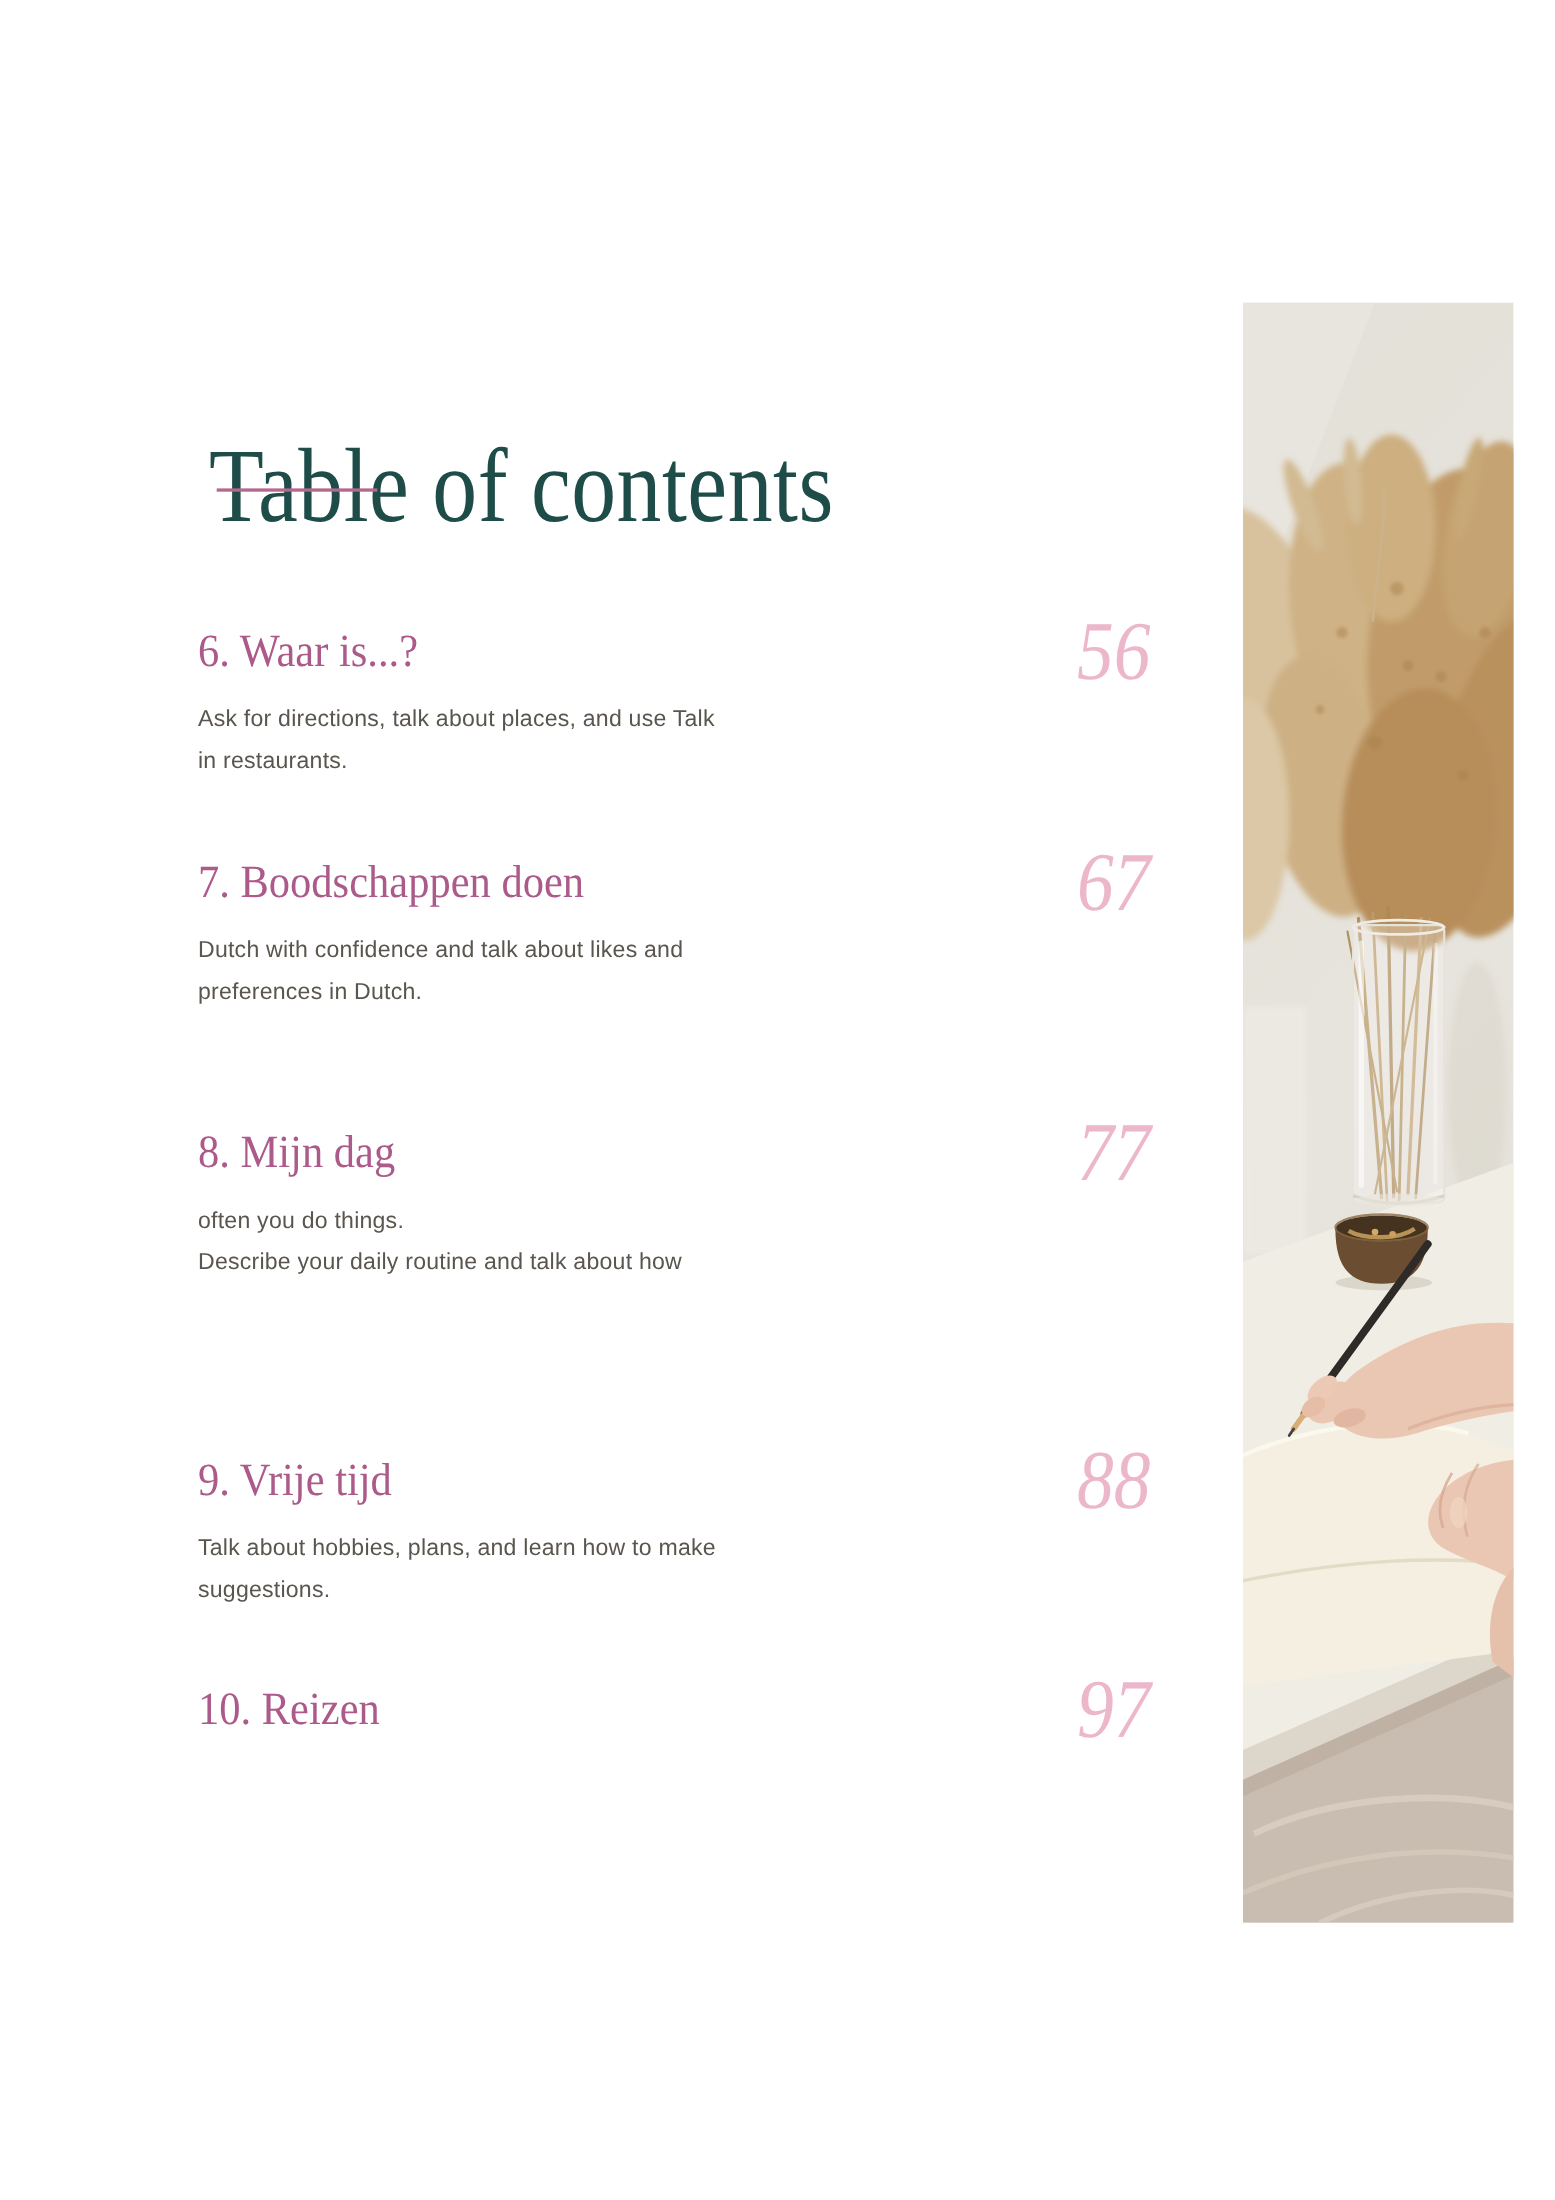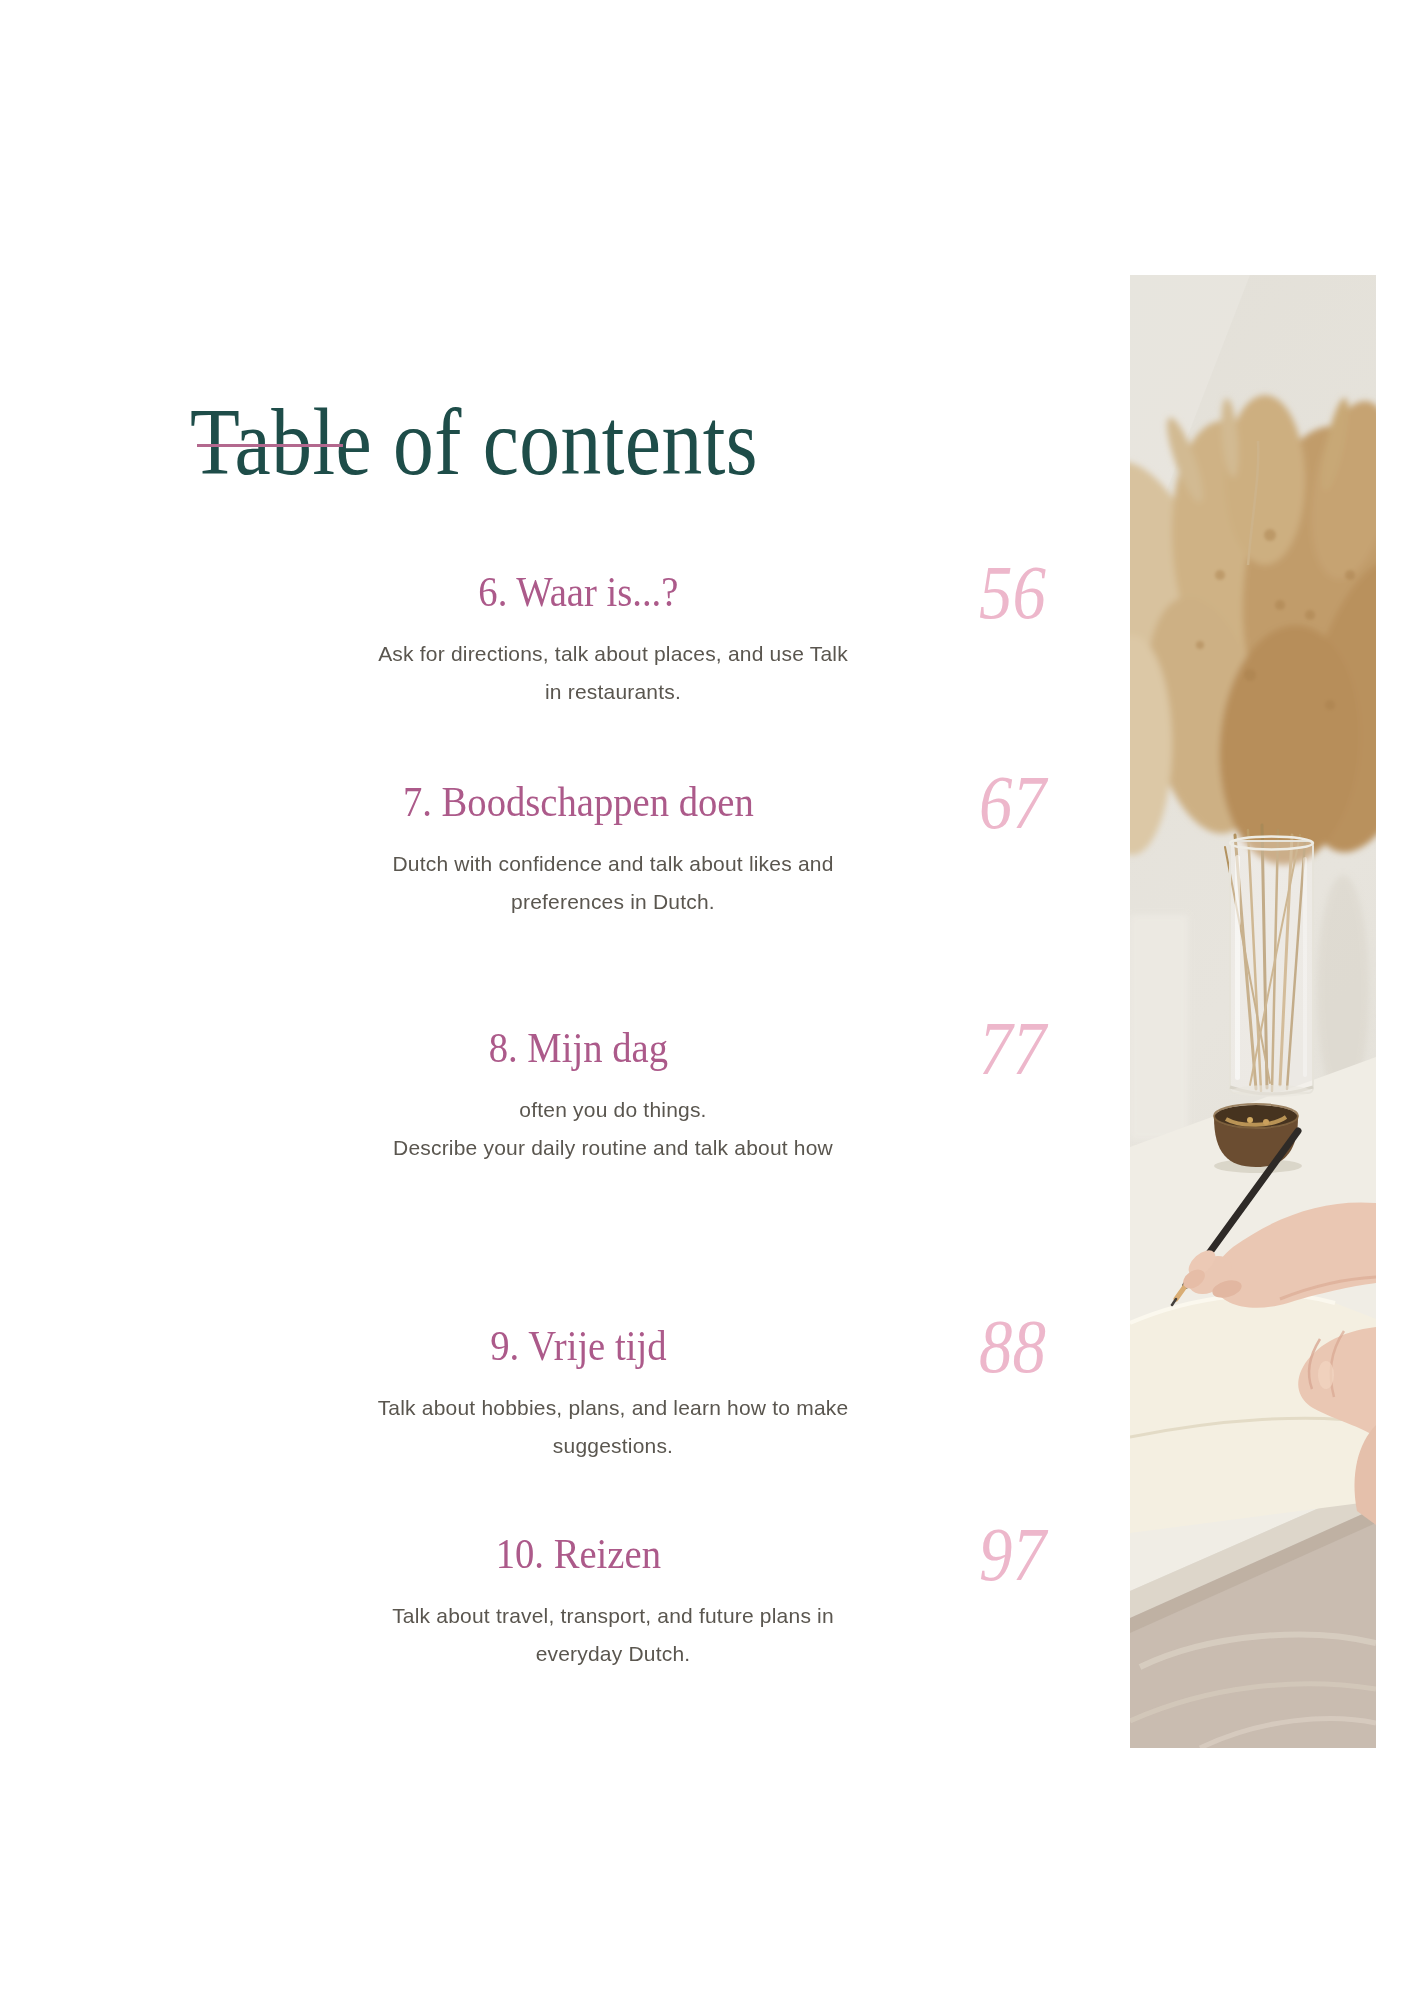--- a/index.html
+++ b/index.html
@@ -23,21 +23,21 @@
 
   .page-title{
     position:absolute;left:190px;top:330px;
     font-family:"Liberation Serif",serif;font-weight:400;
     font-size:96px;line-height:1;color:var(--title-teal);
     transform:scaleX(.85);transform-origin:left top;
     white-space:nowrap;letter-spacing:.5px;
   }
   .title-rule{position:absolute;left:197px;top:444px;width:146px;height:3px;background:var(--underline-pink);}
 
-  .entry{position:absolute;left:180px;width:866px;text-align:center;}
+  .entry{position:absolute;left:180px;width:866px;}
   .entry .chapter{
     font-family:"Liberation Serif",serif;font-weight:400;margin:0;
     font-size:42px;line-height:1.25;color:var(--entry-pink);
     transform:scaleX(.92);transform-origin:left top;white-space:nowrap;
   }
   .entry .num{
     position:absolute;right:0;top:-12px;
     font-family:"Liberation Serif",serif;font-style:italic;font-weight:400;
     font-size:76px;line-height:1;color:var(--page-number-pink);
     transform:scaleX(.88);transform-origin:right top;
@@ -88,24 +88,20 @@
     <div class="num">88</div>
     <div class="desc">
       <span class="line">Talk about hobbies, plans, and learn how to make</span>
       <span class="line">suggestions.</span>
     </div>
   </div>
 
   <div class="entry" style="top:1528px">
     <h2 class="chapter">10. Reizen</h2>
     <div class="num">97</div>
-    <div class="desc">
-      <span class="line">Talk about travel, transport, and future plans in</span>
-      <span class="line">everyday Dutch.</span>
-    </div>
   </div>
 
   <div class="photo">
     <svg viewBox="0 0 246 1473" xmlns="http://www.w3.org/2000/svg">
       <defs>
         <linearGradient id="wallGrad" x1="0" y1="0" x2="0.2" y2="1">
           <stop offset="0" stop-color="#e3e0d8"></stop>
           <stop offset="0.55" stop-color="#e7e4dd"></stop>
           <stop offset="1" stop-color="#e2dfd7"></stop>
         </linearGradient>

